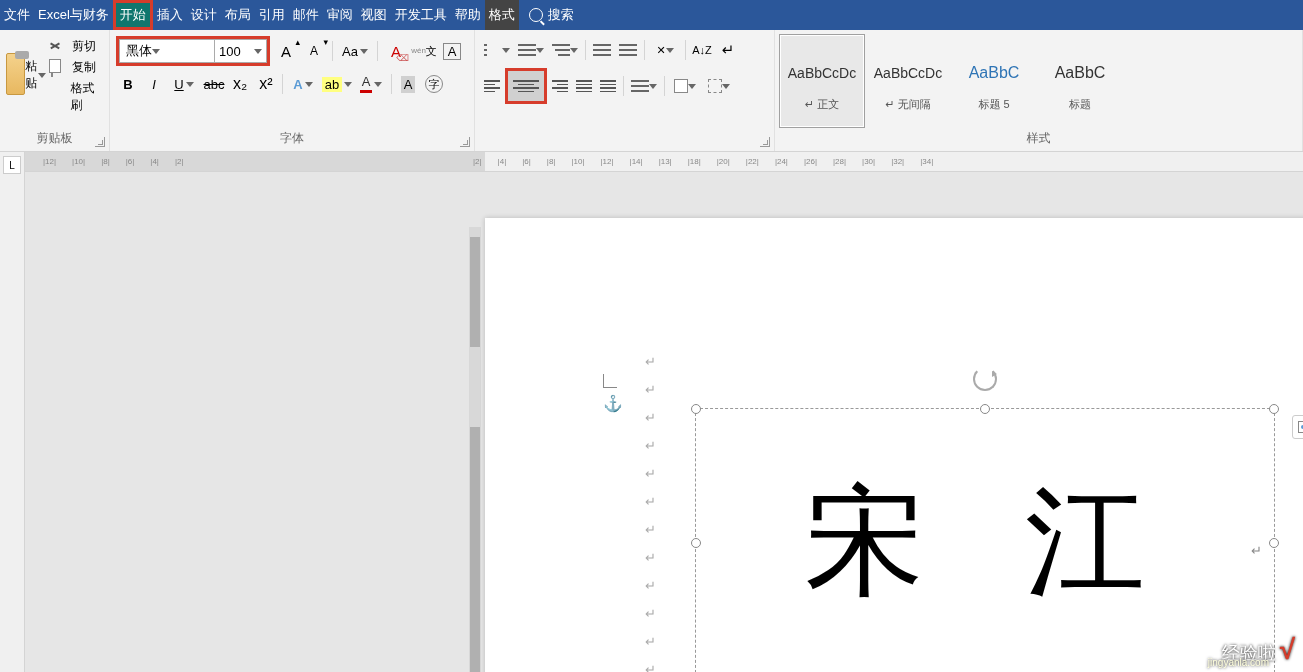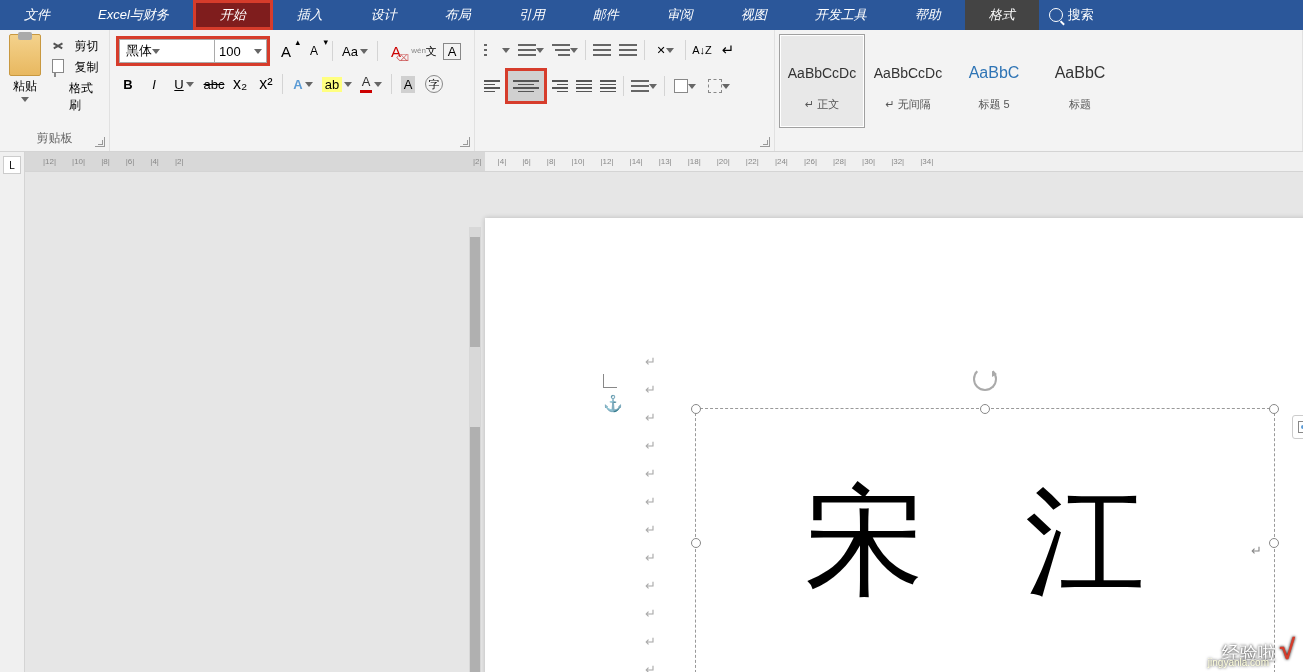--- a/index.html
+++ b/index.html
@@ -1,43 +1,43 @@
 <!DOCTYPE html>
 <html><head>
 <meta charset="utf-8">
 <style>
 * { margin: 0; padding: 0; box-sizing: border-box; font-family: "Microsoft YaHei", sans-serif; }
 body { background: #e6e6e6; overflow: hidden; width: 1303px; height: 672px; }
 
 
 .menubar { background: #2b579a; height: 30px; display: flex; align-items: stretch; color: #fff; font-size: 13px; }
-.menu-item { padding: 0 24px; display: flex; align-items: center; cursor: pointer; font-style: italic; }
+.menu-item { padding: 0 4px; display: flex; align-items: center; cursor: pointer; }
 .menu-item.file { background: #2b579a; }
-.menu-item.active { background: #7f1d1d; }
+.menu-item.active { background: #0f766e; }
 .menu-item.format { background: #444; }
 .menu-highlight { border: 3px solid #d63c2b; }
 .search-area { display: flex; align-items: center; padding: 0 10px; gap: 5px; }
 .search-icon { width: 14px; height: 14px; border: 1.5px solid #fff; border-radius: 50%; position: relative; }
 .search-icon::after { content: ''; position: absolute; width: 5px; height: 1.5px; background: #fff; bottom: -2px; right: -3px; transform: rotate(45deg); }
 
 
 .ribbon { background: #f3f3f3; border-bottom: 1px solid #d4d4d4; height: 122px; display: flex; }
 .ribbon-group { border-right: 1px solid #e1e1e1; padding: 4px 6px 0; display: flex; flex-direction: column; position: relative; }
 .group-label { text-align: center; font-size: 12px; color: #666; padding: 2px 0; position: absolute; bottom: 2px; left: 0; right: 0; }
 .group-corner { position: absolute; bottom: 4px; right: 4px; width: 10px; height: 10px; border: 1px solid #999; border-top: none; border-left: none; }
 .group-corner::after { content: ''; position: absolute; width: 4px; height: 4px; border-right: 1px solid #999; border-bottom: 1px solid #999; right: 1px; bottom: 1px; }
 
 
 .clipboard { width: 110px; }
-.paste-btn { display: flex; flex-direction: column; align-items: center; width: 40px; text-align: center; }
+.paste-btn { display: flex; flex-direction: row; align-items: center; width: 40px; text-align: center; }
 .paste-icon { width: 32px; height: 42px; background: linear-gradient(#f4d28c, #e8b860); border: 1px solid #c89840; border-radius: 2px; position: relative; }
 .paste-icon::before { content: ''; position: absolute; top: -3px; left: 8px; width: 14px; height: 8px; background: #aaa; border-radius: 2px; }
 .paste-label { font-size: 12px; margin-top: 2px; }
 .clip-col { display: flex; flex-direction: column; gap: 4px; font-size: 12px; padding-top: 4px; }
-.clip-row { display: flex; align-items: center; gap: 8px; justify-content: center; }
+.clip-row { display: flex; align-items: center; gap: 8px; }
 .clip-body { display: flex; gap: 2px; }
 .small-icon { width: 16px; height: 16px; display: inline-block; }
 .cut-icon { position: relative; }
 .cut-icon::before, .cut-icon::after { content: ''; position: absolute; width: 10px; height: 1.5px; background: #555; top: 6px; left: 2px; }
 .cut-icon::before { transform: rotate(30deg); }
 .cut-icon::after { transform: rotate(-30deg); }
 .copy-icon { border: 1px solid #888; width: 10px; height: 12px; position: relative; left: 3px; top: 2px; background: #fff; }
 .copy-icon::after { content: ''; position: absolute; width: 10px; height: 12px; border: 1px solid #888; left: -3px; top: -3px; background: #fff; }
 .brush-icon { width: 12px; height: 14px; background: #e8b860; border-radius: 0 0 2px 2px; position: relative; top: 1px; }
 
@@ -245,20 +245,21 @@
           </div>
         <div class="sep"></div>
         <div class="btn">
             <span class="shade-a">A</span>
           </div>
         <div class="btn">
             <span class="circle-char">字</span>
           </div>
       </div>
     </div>
+    <div class="group-label">字体</div>
     <div class="group-corner"></div>
   </div>
 
   <div class="ribbon-group para-group">
     <div class="para-rows">
       <div class="para-row">
         <div class="btn btn-wide">
             <span class="list-icon">
               <span class="list-line" style="width:3px;"></span>
               <span class="list-line" style="width:3px;"></span>
@@ -376,20 +377,21 @@
         </div>
       <div class="style-item">
           <div class="style-preview med blue">AaBbC</div>
           <div class="style-name">标题 5</div>
         </div>
       <div class="style-item">
           <div class="style-preview med">AaBbC</div>
           <div class="style-name">标题</div>
         </div>
     </div>
+    <div class="group-label">样式</div>
   </div>
 </div>
 
 <div class="doc-area">
   <div class="vruler-col">
     <div class="tab-sel">L</div>
     <div class="vruler"></div>
   </div>
   <div class="main-col">
     <div class="hruler">

